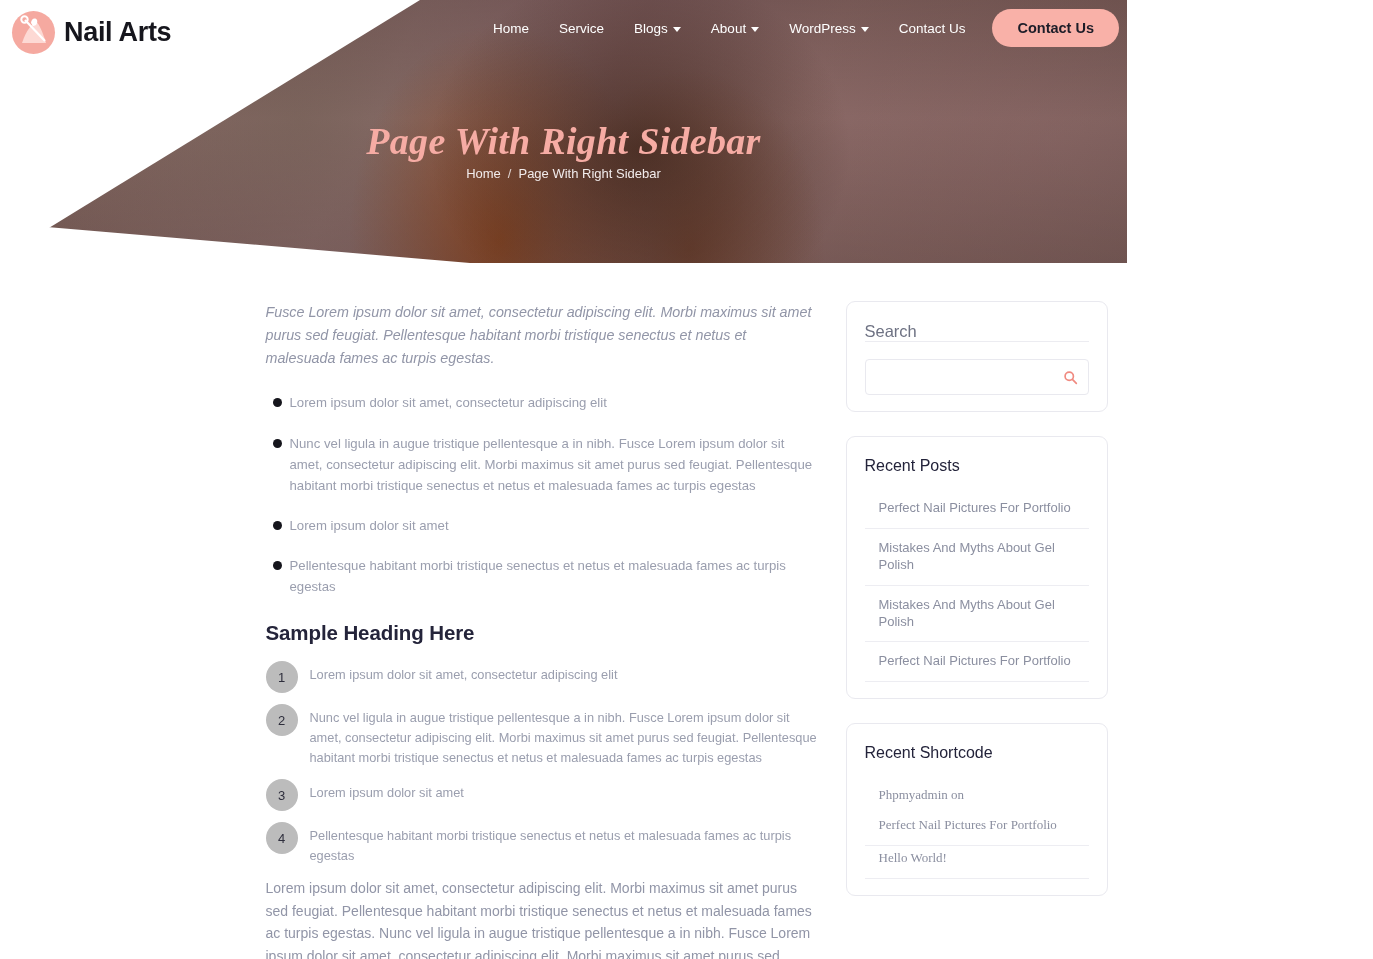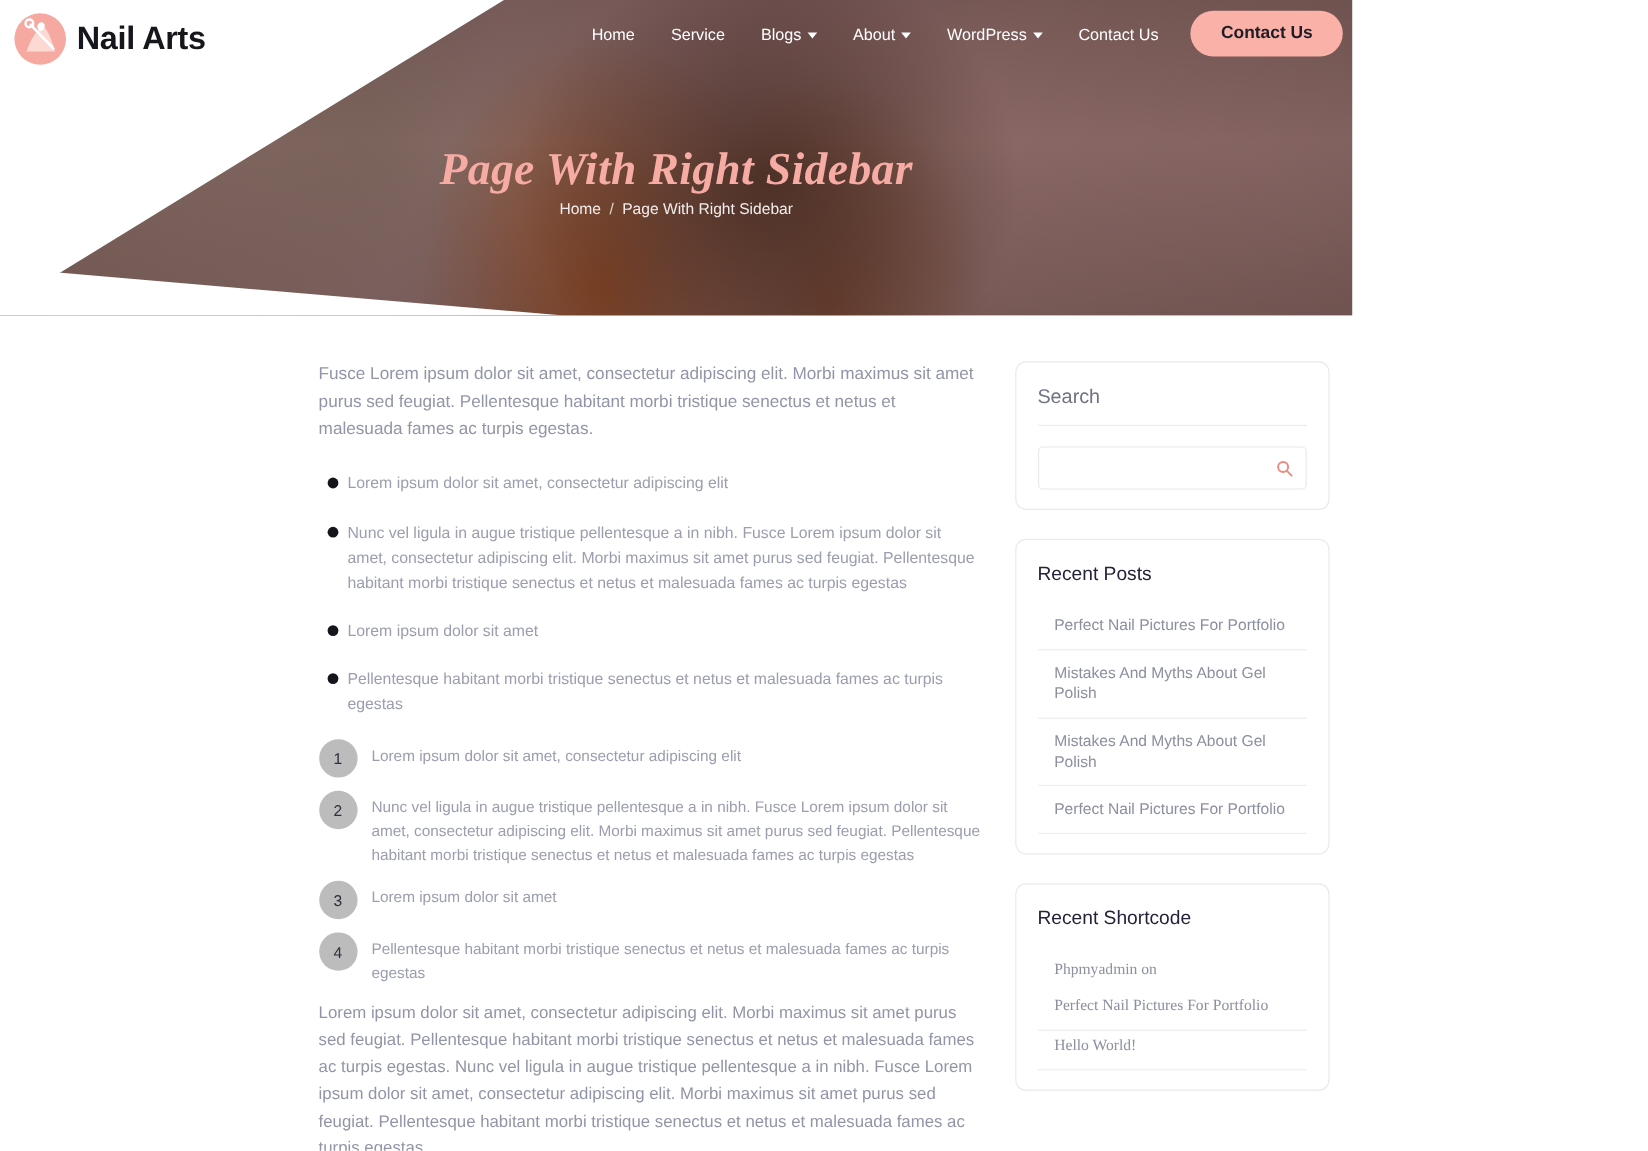--- a/index.html
+++ b/index.html
@@ -128,20 +128,21 @@
     justify-content:center;
     gap:28px;
     align-items:flex-start;
   }
   .content { width:552px; }
   .sidebar { width:262px; }
 
   .lead {
     font-size:14.3px; line-height:1.62; color:#9195a7;
     margin-bottom:22px;
+    font-style:italic;
   }
 
   ul.bullets { list-style:none; }
   ul.bullets li {
     position:relative;
     padding-left:24px;
     font-size:13.2px; line-height:1.6;
     color:#9a9eae;
     margin-bottom:19px;
   }
@@ -185,21 +186,20 @@
   
   .widget {
     border:1px solid #e9e9ef;
     border-radius:9px;
     background:#fff;
     padding:20px 18px 16px 18px;
     margin-bottom:24px;
   }
   .widget-title-plain {
     font-size:16.5px; color:#6e7283;
-    padding-bottom:13px;
     border-bottom:1px solid #ececf1;
     margin-bottom:17px;
   }
   .widget-title {
     font-size:16px; font-weight:400; color:#23233a;
     margin-bottom:14px;
   }
   .search-box {
     position:relative;
     border:1px solid #e9e9ef;
@@ -311,20 +311,21 @@
   <main class="content">
     <p class="lead">Fusce Lorem ipsum dolor sit amet, consectetur adipiscing elit. Morbi maximus sit amet purus sed feugiat. Pellentesque habitant morbi tristique senectus et netus et malesuada fames ac turpis egestas.</p>
 
     <ul class="bullets">
       <li>Lorem ipsum dolor sit amet, consectetur adipiscing elit</li>
       <li>Nunc vel ligula in augue tristique pellentesque a in nibh. Fusce Lorem ipsum dolor sit amet, consectetur adipiscing elit. Morbi maximus sit amet purus sed feugiat. Pellentesque habitant morbi tristique senectus et netus et malesuada fames ac turpis egestas</li>
       <li>Lorem ipsum dolor sit amet</li>
       <li>Pellentesque habitant morbi tristique senectus et netus et malesuada fames ac turpis egestas</li>
     </ul>
 
+    <h2 class="section-heading">Sample Heading Here</h2>
 
     <ol class="numbered">
       <li>
         <span class="num">1</span>
         <span class="txt">Lorem ipsum dolor sit amet, consectetur adipiscing elit</span>
       </li>
       <li>
         <span class="num">2</span>
         <span class="txt">Nunc vel ligula in augue tristique pellentesque a in nibh. Fusce Lorem ipsum dolor sit amet, consectetur adipiscing elit. Morbi maximus sit amet purus sed feugiat. Pellentesque habitant morbi tristique senectus et netus et malesuada fames ac turpis egestas</span>
       </li>

